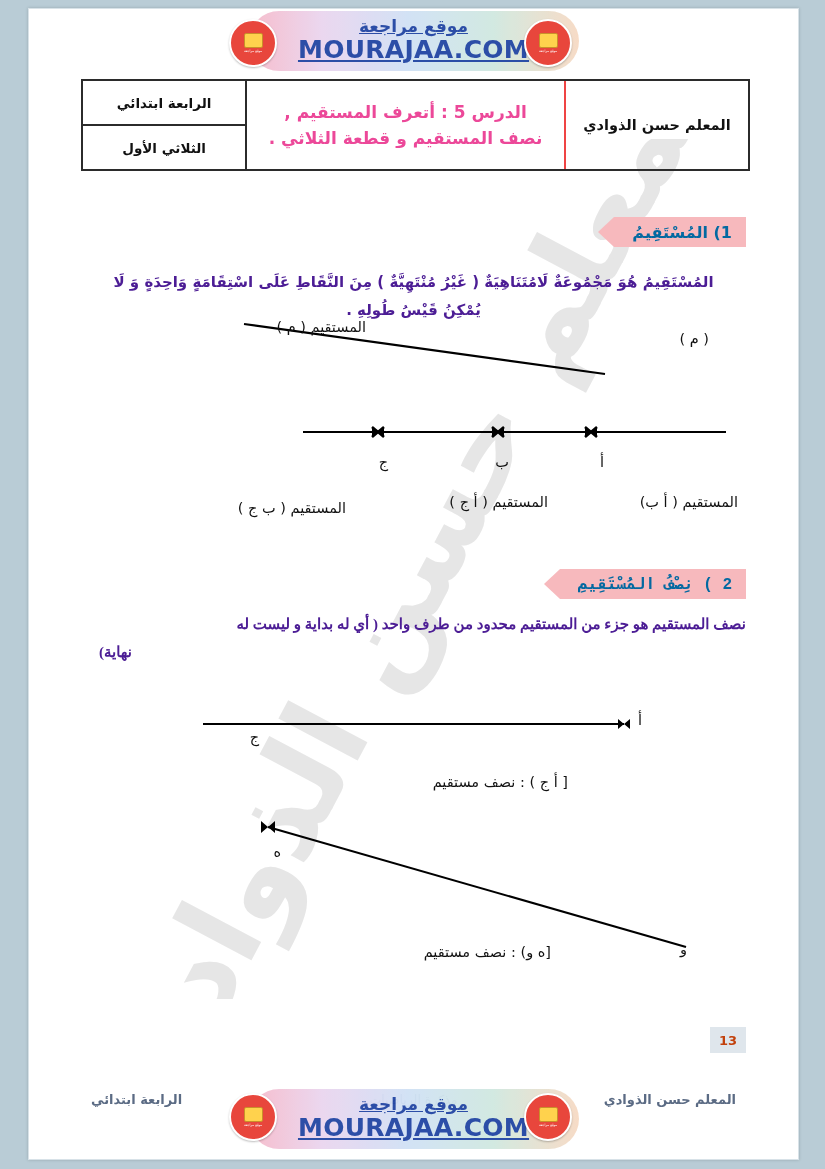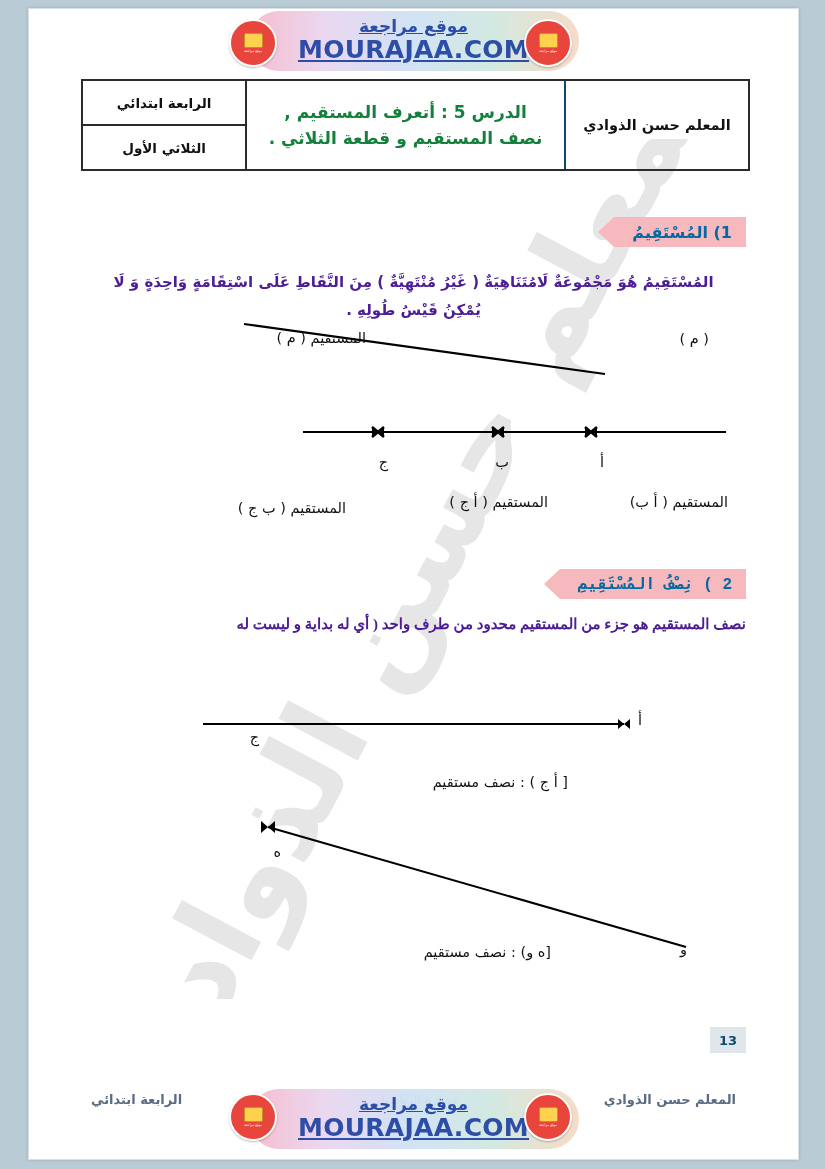--- a/index.html
+++ b/index.html
@@ -55,22 +55,22 @@
   
   .sheet{position:absolute;left:52px;top:60px;width:665px;height:1030px;}
   
   .hdr{
     position:absolute;left:0;top:10px;width:665px;
     border:2px solid #2b2b2b;display:flex;direction:rtl;
   }
   .hdr .cell{display:flex;align-items:center;justify-content:center;text-align:center;}
   .hdr .c-teacher{width:174px;font-size:14.5px;font-weight:bold;color:#111;padding:6px 4px;}
   .hdr .c-title{
-    flex:1;border-right:2px solid #0c4a6e;border-left:2px solid #2b2b2b;
-    font-size:17px;font-weight:bold;color:#15803d;line-height:1.55;padding:8px 6px;
+    flex:1;border-right:2px solid #ef4444;border-left:2px solid #2b2b2b;
+    font-size:17px;font-weight:bold;color:#ec4899;line-height:1.55;padding:8px 6px;
   }
   .hdr .c-right{width:162px;flex-direction:column;}
   .hdr .c-right div{
     width:100%;height:43px;display:flex;align-items:center;justify-content:center;
     font-size:13.5px;font-weight:bold;color:#111;
   }
   .hdr .c-right .top{border-bottom:2px solid #2b2b2b;}
   
   .sec{
     position:absolute;height:30px;display:flex;align-items:center;
@@ -94,21 +94,21 @@
   .footer{
     position:absolute;left:52px;bottom:48px;width:665px;height:24px;
     display:flex;align-items:center;direction:rtl;
   }
   .footer .f-right{font-size:13px;color:#5b6b84;font-weight:bold;width:210px;text-align:right;padding-right:10px;}
   .footer .f-mid{flex:1;text-align:center;font-size:12.5px;color:#9fb0c4;}
   .footer .f-left{font-size:13px;color:#5b6b84;font-weight:bold;width:210px;text-align:left;padding-left:10px;}
   .pagenum{
     position:absolute;right:0;bottom:46px;width:36px;height:26px;
     background:#dfe6ec;display:flex;align-items:center;justify-content:center;
-    font-size:13px;font-weight:bold;color:#0c4a6e;
+    font-size:13px;font-weight:bold;color:#c2410c;
   }
 </style>
 </head>
 <body>
 
 <div class="page-outer">
 
   <div class="wm-diag">
     <span>المعلم حسن الذوادي</span>
   </div>
@@ -165,37 +165,38 @@
         <g transform="translate(543,655)">
             <path d="M-6,-5 L-6,5 L6,-5 L6,5 Z" fill="#000"></path>
           </g>
         <g transform="translate(187,758)">
             <path d="M-7,-6 L-7,6 L7,-6 L7,6 Z" fill="#000"></path>
           </g>
       </g>
     </svg>
 
     <div class="lbl" style="right:37px;top:262px;">( م )</div>
-    <div class="lbl" style="right:380px;top:261px;">المستقيم ( م )</div>
+    <div class="lbl" style="right:380px;top:250px;">المستقيم ( م )</div>
 
     <div class="lbl" style="right:142px;top:385px;">أ</div>
     <div class="lbl" style="right:237px;top:385px;">ب</div>
     <div class="lbl" style="right:358px;top:385px;">ج</div>
 
-    <div class="lbl" style="right:18px;top:425px;">المستقيم ( أ ب)</div>
+    <div class="lbl" style="right:8px;top:425px;">المستقيم ( أ ب)</div>
     <div class="lbl" style="right:198px;top:425px;">المستقيم  ( أ ج )</div>
     <div class="lbl" style="right:400px;top:404px;margin-top:27px;">المستقيم ( ب ج )</div>
 
     <div class="sec-wrap" style="right:0px;top:500px;font-family:Liberation Mono, monospace;">
       <div class="sec" style="position:relative;right:0;top:0;">2 ) نِصْفُ المُسْتَقِيمِ</div>
       <div class="sec-arrow" style="left:-16px;top:0;"></div>
     </div>
 
     <div class="para" style="right:0;top:542px;width:665px;text-align:right;font-family:Liberation Serif, serif;">
       <div>نصف المستقيم هو جزء من المستقيم محدود من طرف واحد ( أي له بداية و ليست له</div>
+      <div style="text-align:left;padding-left:18px;">نهاية)</div>
     </div>
 
     <div class="lbl" style="right:104px;top:643px;">أ</div>
     <div class="lbl" style="right:487px;top:660px;">ج</div>
     <div class="lbl" style="right:178px;top:705px;">[ أ ج ) : نصف مستقيم</div>
 
     <div class="lbl" style="right:465px;top:775px;">ه</div>
     <div class="lbl" style="right:59px;top:872px;">و</div>
     <div class="lbl" style="right:195px;top:875px;">[ه  و) : نصف مستقيم</div>
 

